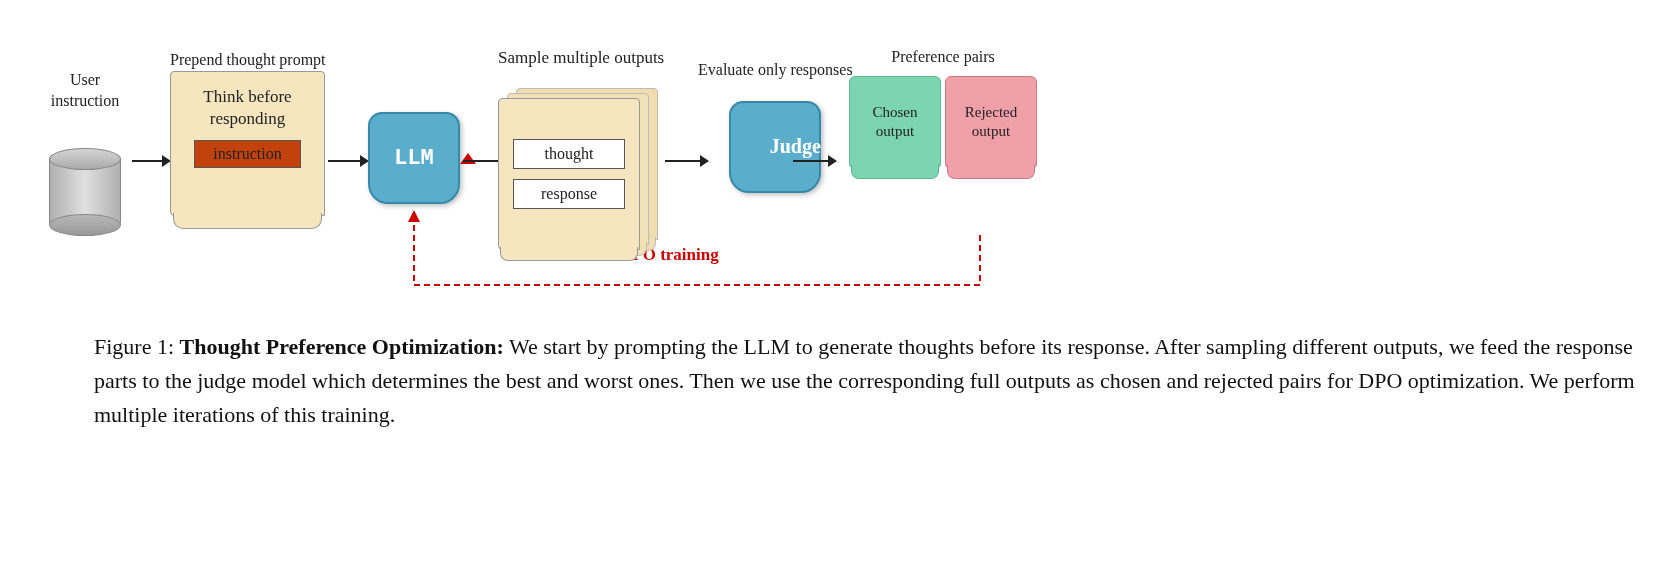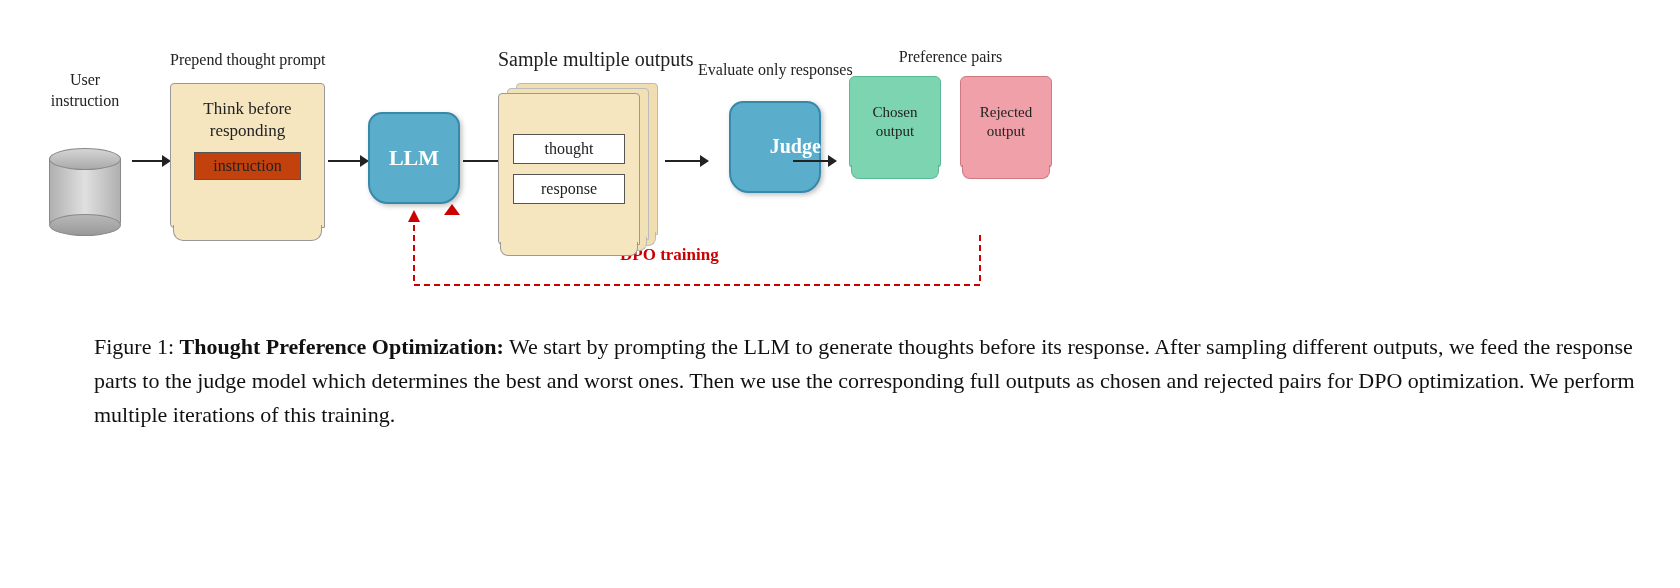--- a/index.html
+++ b/index.html
@@ -48,50 +48,50 @@
         <div style="position:absolute; bottom:0; left:0; width:72px; height:22px; background:linear-gradient(to bottom,#b8b8b8,#999); border:1.5px solid #888; border-radius:50%; z-index:3;"></div>
       </div>
     </div>
 
     <div style="position:absolute; left:92px; top:115px; display:flex; align-items:center;">
       <div style="width:30px; height:2px; background:#222;"></div>
       <div style="width:0;height:0;border-top:6px solid transparent;border-bottom:6px solid transparent;border-left:9px solid #222;"></div>
     </div>
 
     <div style="position:absolute; left:130px; top:10px;">
-      <div style="font-size:16px; color:#222; text-align:center; margin-bottom:12px; line-height:1.3;">Prepend
+      <div style="font-size:16px; color:#222; text-align:center; margin-bottom:0; line-height:1.3;">Prepend
 thought prompt</div>
 
       <div style="position:relative; background:#f5e6c0; border:1.5px solid #999; width:155px; min-height:145px; border-radius:4px 4px 0 4px; padding:14px 12px 28px 12px; display:flex; flex-direction:column; align-items:center; gap:10px;">
         <div style="font-size:17px; color:#222; text-align:center; line-height:1.3;">Think before
 responding</div>
         <div style="background:#c2410c; border:1.5px solid #555; padding:4px 18px; font-size:16px; color:#222; text-align:center;">instruction</div>
 
         <div style="position:absolute; bottom:-14px; left:2px; right:2px; height:16px; background:#f5e6c0; border-left:1.5px solid #999; border-right:1.5px solid #999; border-bottom:1.5px solid #999; border-radius:0 0 10px 10px;"></div>
       </div>
     </div>
 
     <div style="position:absolute; left:288px; top:115px; display:flex; align-items:center;">
       <div style="width:32px; height:2px; background:#222;"></div>
       <div style="width:0;height:0;border-top:6px solid transparent;border-bottom:6px solid transparent;border-left:9px solid #222;"></div>
     </div>
 
-    <div style="position:absolute; left:328px; top:72px; display:flex; flex-direction:column; align-items:flex-end;">
+    <div style="position:absolute; left:328px; top:72px; display:flex; align-items:center;font-family:Liberation Mono, monospace;">
       <div style="background:#5aaecc; border:2px solid #3888aa; border-radius:14px 14px 20px 20px; width:92px; height:92px; display:flex; align-items:center; justify-content:center; font-size:22px; font-weight:bold; color:#fff; box-shadow:2px 2px 5px rgba(0,0,0,0.25);">LLM</div>
 
       <div style="width:0;height:0;border-left:8px solid transparent;border-right:8px solid transparent;border-bottom:11px solid #cc0000; margin-top:0px; position:relative; top:0px;"></div>
     </div>
 
     <div style="position:absolute; left:423px; top:115px; display:flex; align-items:center;">
       <div style="width:38px; height:2px; background:#222;"></div>
       <div style="width:0;height:0;border-top:6px solid transparent;border-bottom:6px solid transparent;border-left:9px solid #222;"></div>
     </div>
 
     <div style="position:absolute; left:458px; top:8px;">
-      <div style="font-size:20px; color:#222; text-align:center; margin-bottom:12px;">Sample multiple outputs</div>
+      <div style="font-size:17px; color:#222; text-align:center; margin-bottom:20px;">Sample multiple outputs</div>
 
       <div style="position:relative; width:165px; height:170px;">
 
         <div style="position:absolute; top:0; left:18px; width:142px; height:152px; background:#f0ddb0; border:1.5px solid #bbb; border-radius:4px 4px 0 4px; z-index:1;">
           <div style="position:absolute; bottom:-12px; left:1px; right:1px; height:14px; background:#f0ddb0; border-left:1.5px solid #bbb; border-right:1.5px solid #bbb; border-bottom:1.5px solid #bbb; border-radius:0 0 8px 8px;"></div>
         </div>
 
         <div style="position:absolute; top:5px; left:9px; width:142px; height:152px; background:#f2e1b5; border:1.5px solid #bbb; border-radius:4px 4px 0 4px; z-index:2;">
           <div style="position:absolute; bottom:-12px; left:1px; right:1px; height:14px; background:#f2e1b5; border-left:1.5px solid #bbb; border-right:1.5px solid #bbb; border-bottom:1.5px solid #bbb; border-radius:0 0 8px 8px;"></div>
         </div>
@@ -115,21 +115,21 @@
       <div style="background:#5aaecc; border:2px solid #3888aa; border-radius:14px 14px 20px 20px; width:92px; height:92px; display:flex; align-items:center; justify-content:center; font-size:20px; font-weight:bold; color:#fff; box-shadow:2px 2px 5px rgba(0,0,0,0.25);padding-left:40px;">Judge</div>
     </div>
 
     <div style="position:absolute; left:753px; top:115px; display:flex; align-items:center;">
       <div style="width:35px; height:2px; background:#222;"></div>
       <div style="width:0;height:0;border-top:6px solid transparent;border-bottom:6px solid transparent;border-left:9px solid #222;"></div>
     </div>
 
     <div style="position:absolute; left:790px; top:8px;padding-left:19px;">
       <div style="font-size:16px; color:#222; text-align:center; margin-bottom:10px;">Preference pairs</div>
-      <div style="display:flex; gap:19px; align-items:flex-start;">
+      <div style="display:flex; gap:4px; align-items:flex-start;">
 
         <div style="position:relative; background:#7dd4b0; border:1.5px solid #5ab895; border-radius:6px 6px 4px 4px; width:92px; height:92px; display:flex; align-items:center; justify-content:center; font-size:15px; color:#222; text-align:center; line-height:1.3; padding:6px;">
           <span>Chosen
 output</span>
           <div style="position:absolute; bottom:-12px; left:1px; right:1px; height:14px; background:#7dd4b0; border-left:1.5px solid #5ab895; border-right:1.5px solid #5ab895; border-bottom:1.5px solid #5ab895; border-radius:0 0 8px 8px;"></div>
         </div>
 
         <div style="position:relative; background:#f0a0a8; border:1.5px solid #d07880; border-radius:6px 6px 4px 4px; width:92px; height:92px; display:flex; align-items:center; justify-content:center; font-size:15px; color:#222; text-align:center; line-height:1.3; padding:6px;">
           <span>Rejected
 output</span>

